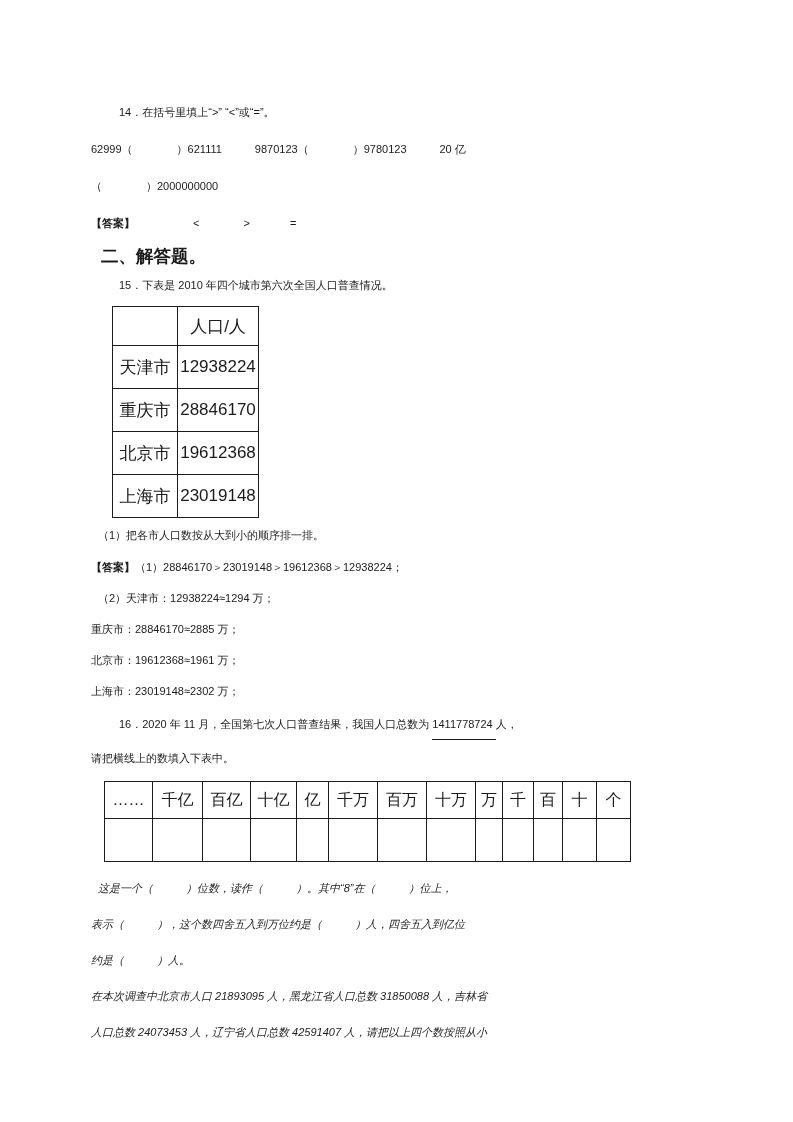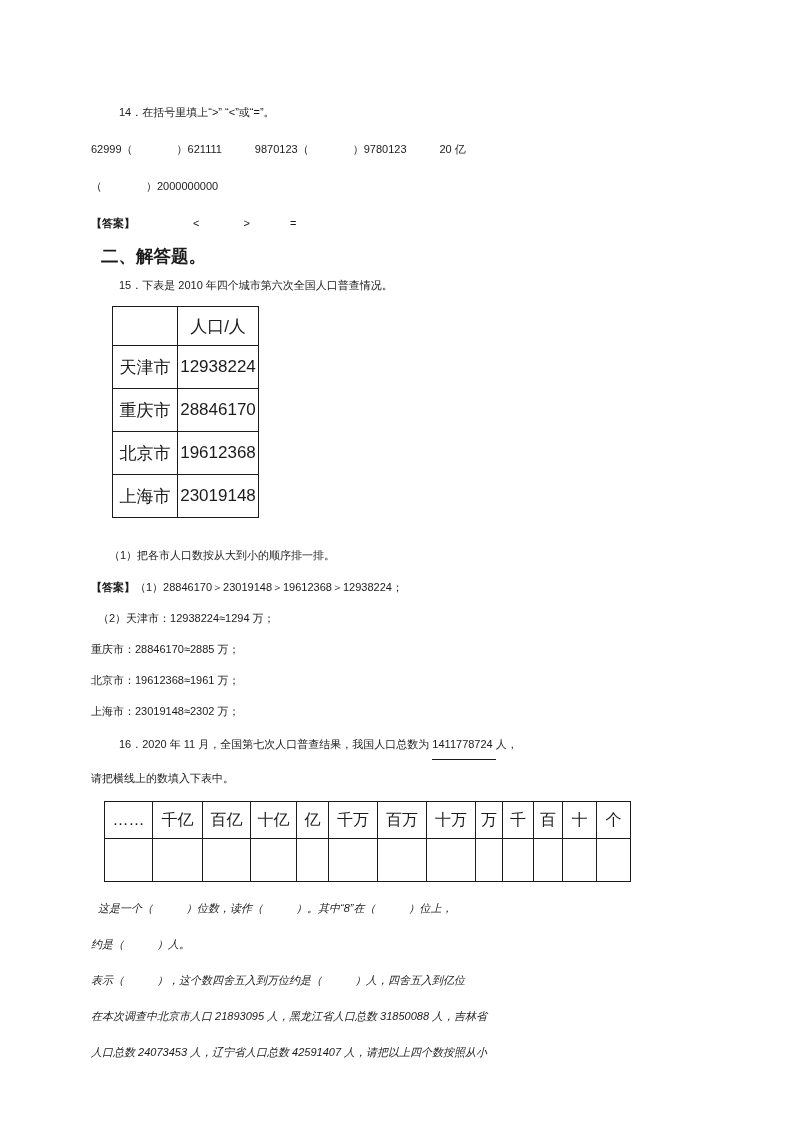--- a/index.html
+++ b/index.html
@@ -7,32 +7,32 @@
     width:793px;height:1122px;background:#ffffff;overflow:hidden;
     font-family:"Liberation Sans","DejaVu Sans",sans-serif;
     color:#1b1b1b;
   }
   .content{padding:94px 60px 0 91px;}
   .line{font-size:11px;line-height:37px;white-space:pre;}
   .indent-num{padding-left:28px;}
   .indent-sub{padding-left:7px;}
   .section-title{font-size:17.5px;line-height:29px;font-weight:bold;padding-left:10px;white-space:pre;}
   .q-prompt{line-height:29px;}
-  .sub-line{line-height:34px;margin-left:11px;}
+  .sub-line{line-height:34px;}
   .ans-line{line-height:31px;}
   .q16-line{line-height:34px;}
   .para-line{line-height:36px;font-style:italic;}
   .ans-label{font-weight:bold;}
   .cmp{display:inline-block;}
   .cmp-1{margin-left:58px;}
   .cmp-2{margin-left:44px;}
   .cmp-3{margin-left:40px;}
   table{border-collapse:collapse;table-layout:fixed;}
   td{border:1.6px solid #1c1c1c;font-size:17px;text-align:center;vertical-align:middle;padding:0;}
-  .city-table{margin:6px 0 20px 21px;}
+  .city-table{margin:6px 0 0 21px;}
   .city-table td{height:42px;}
   .city-table tr.hdr td{height:38px;}
   .city-table .c-city{width:64px;}
   .city-table .c-pop{width:80px;}
   .pv-table{margin:6px 0 8px 13px;}
   .pv-table tr.hdr td{height:36px;font-size:16px;}
   .pv-table tr.blank td{height:42px;}
   .u-num{text-decoration:none;border-bottom:1.4px solid #1b1b1b;padding-bottom:9px;}
 </style>
 </head>
@@ -129,19 +129,19 @@
       <td></td>
       <td></td>
       <td></td>
       <td></td>
       <td></td>
     </tr>
   </tbody>
     </table>
 
   <div class="line indent-sub para-line">这是一个（　　　）位数，读作（　　　）。其中“8”在（　　　）位上，</div>
+  <div class="line para-line">表示（　　　），这个数四舍五入到万位约是（　　　）人，四舍五入到亿位</div>
   <div class="line para-line">约是（　　　）人。</div>
-  <div class="line para-line">表示（　　　），这个数四舍五入到万位约是（　　　）人，四舍五入到亿位</div>
 
   <div class="line para-line">在本次调查中北京市人口 21893095 人，黑龙江省人口总数 31850088 人，吉林省</div>
   <div class="line para-line">人口总数 24073453 人，辽宁省人口总数 42591407 人，请把以上四个数按照从小</div>
 
 </div>
 
 </body></html>

